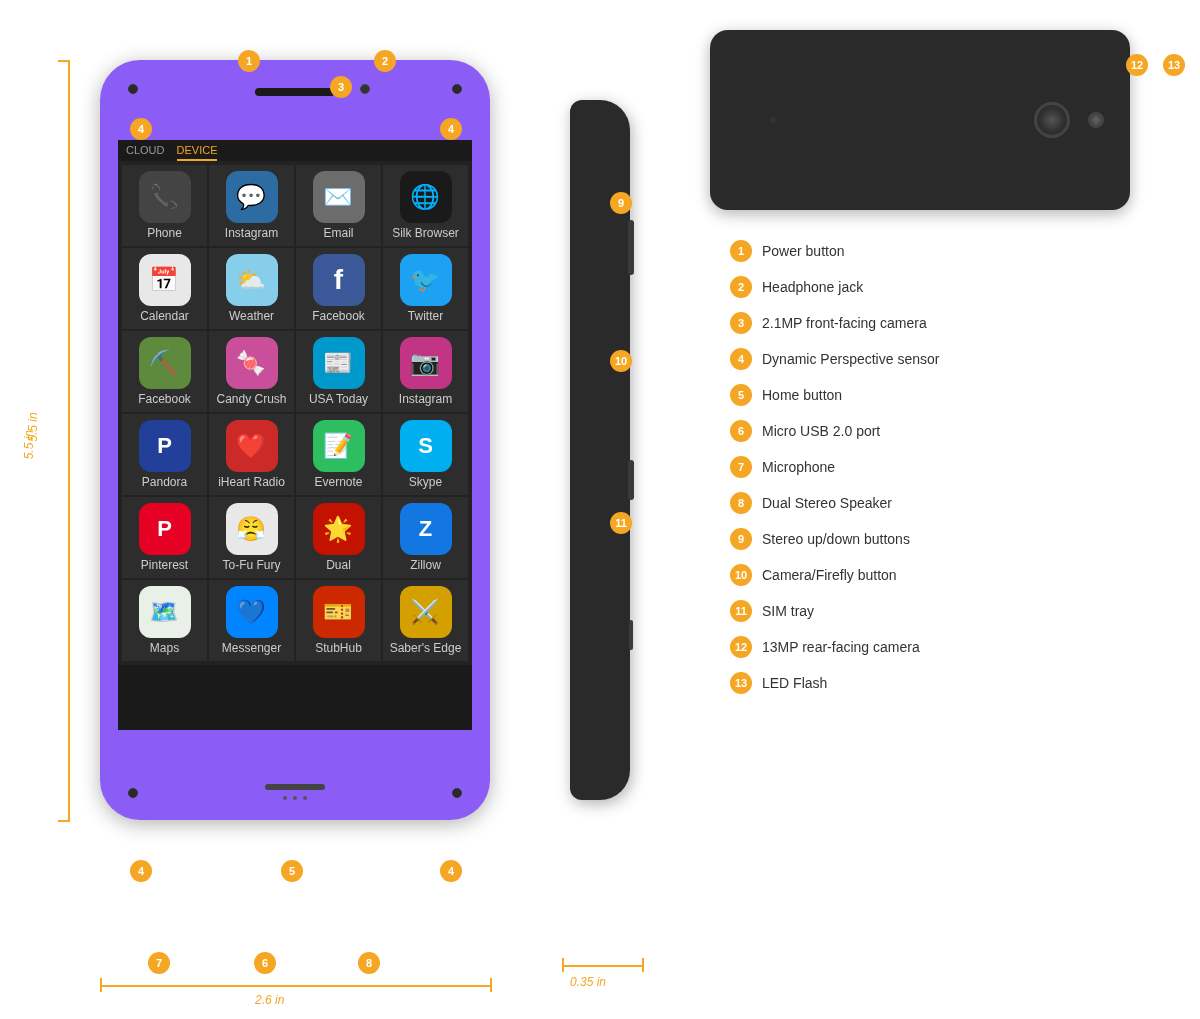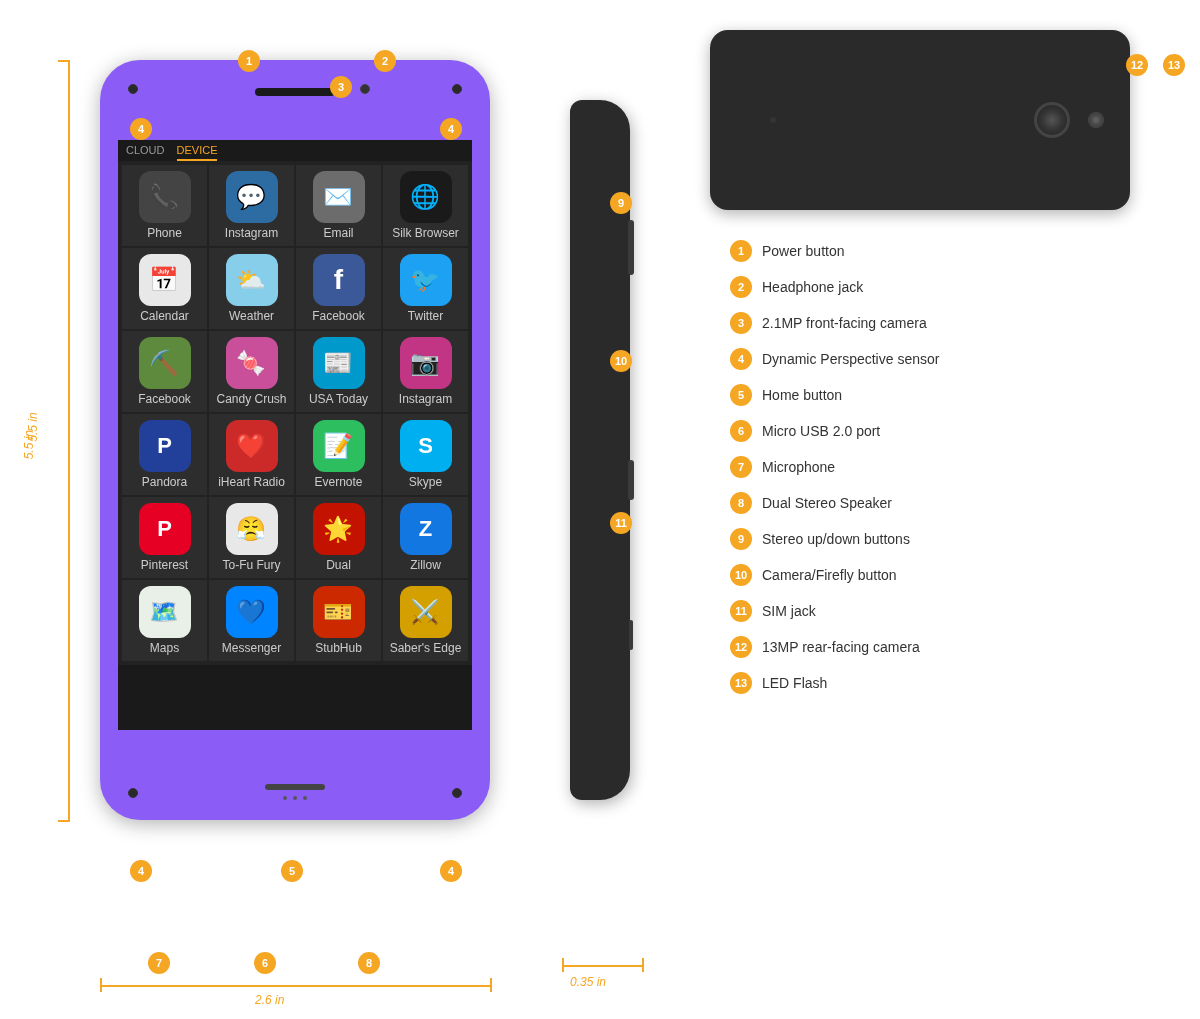--- a/index.html
+++ b/index.html
@@ -485,21 +485,21 @@
     <div class="label-item">
       <span class="label-badge">9</span>
       <span class="label-text">Stereo up/down buttons</span>
     </div>
     <div class="label-item">
       <span class="label-badge">10</span>
       <span class="label-text">Camera/Firefly button</span>
     </div>
     <div class="label-item">
       <span class="label-badge">11</span>
-      <span class="label-text">SIM jack</span>
+      <span class="label-text">SIM tray</span>
     </div>
     <div class="label-item">
       <span class="label-badge">12</span>
       <span class="label-text">13MP rear-facing camera</span>
     </div>
     <div class="label-item">
       <span class="label-badge">13</span>
       <span class="label-text">LED Flash</span>
     </div>
   </div>

